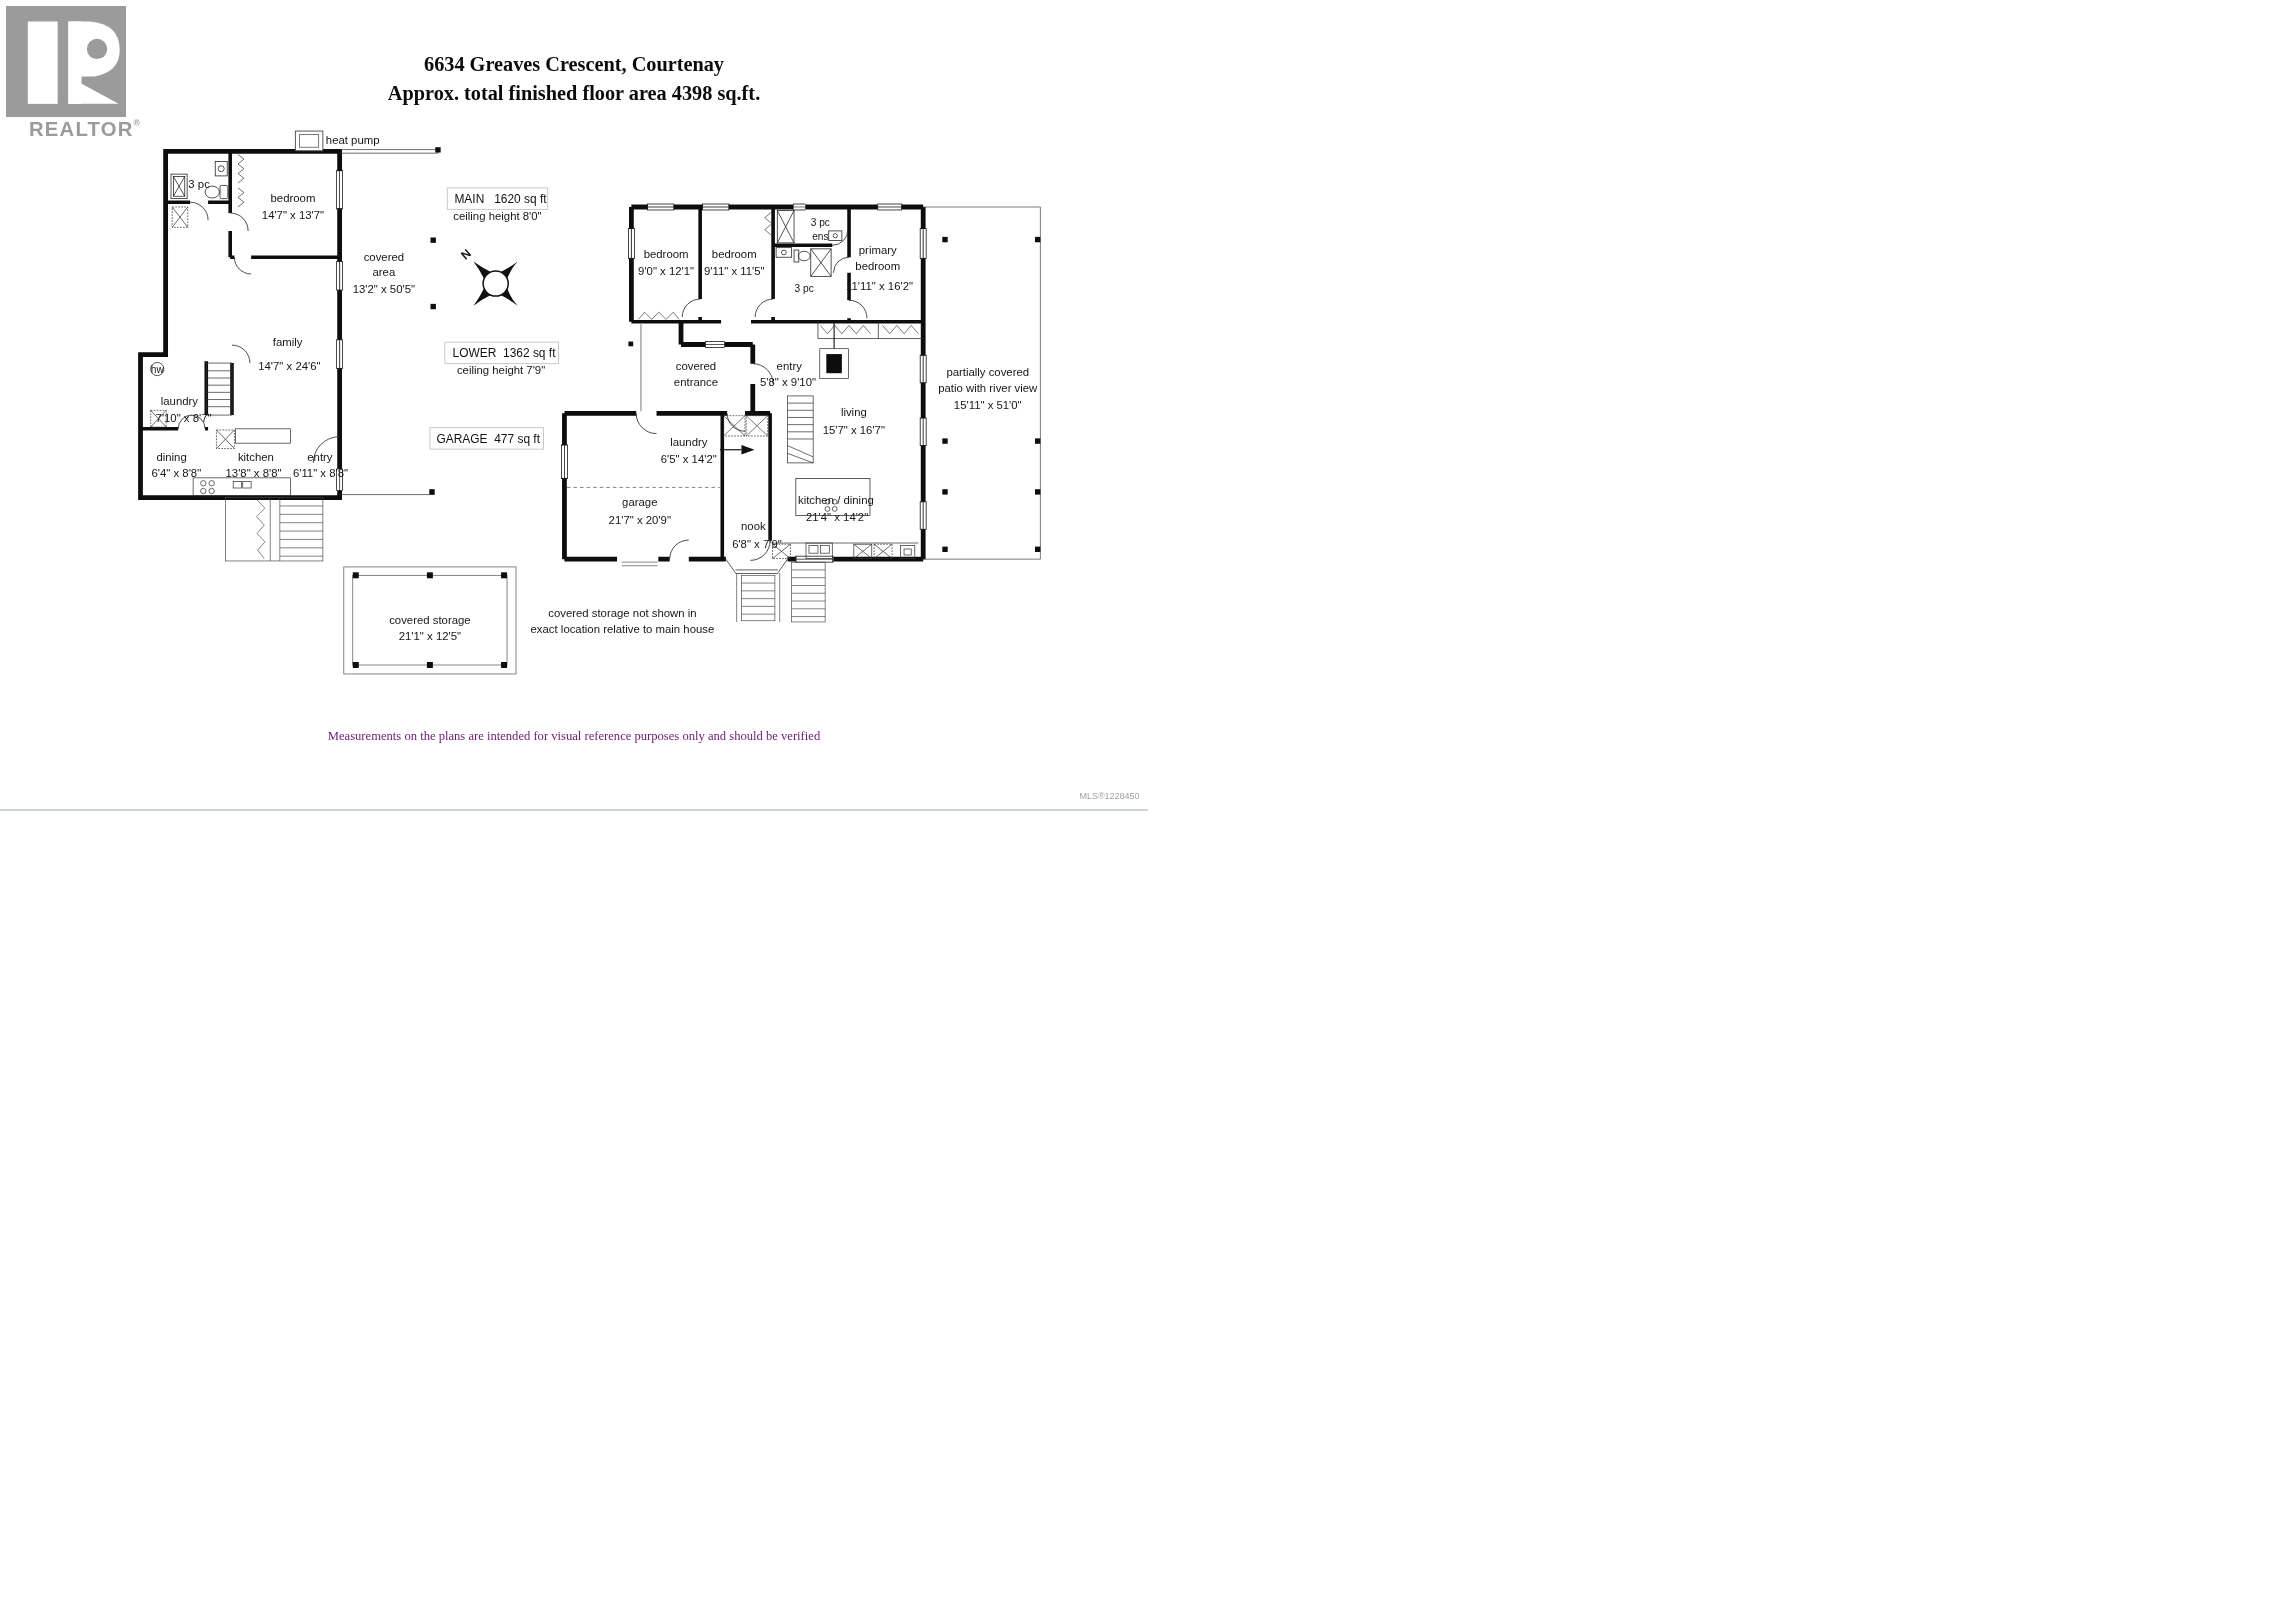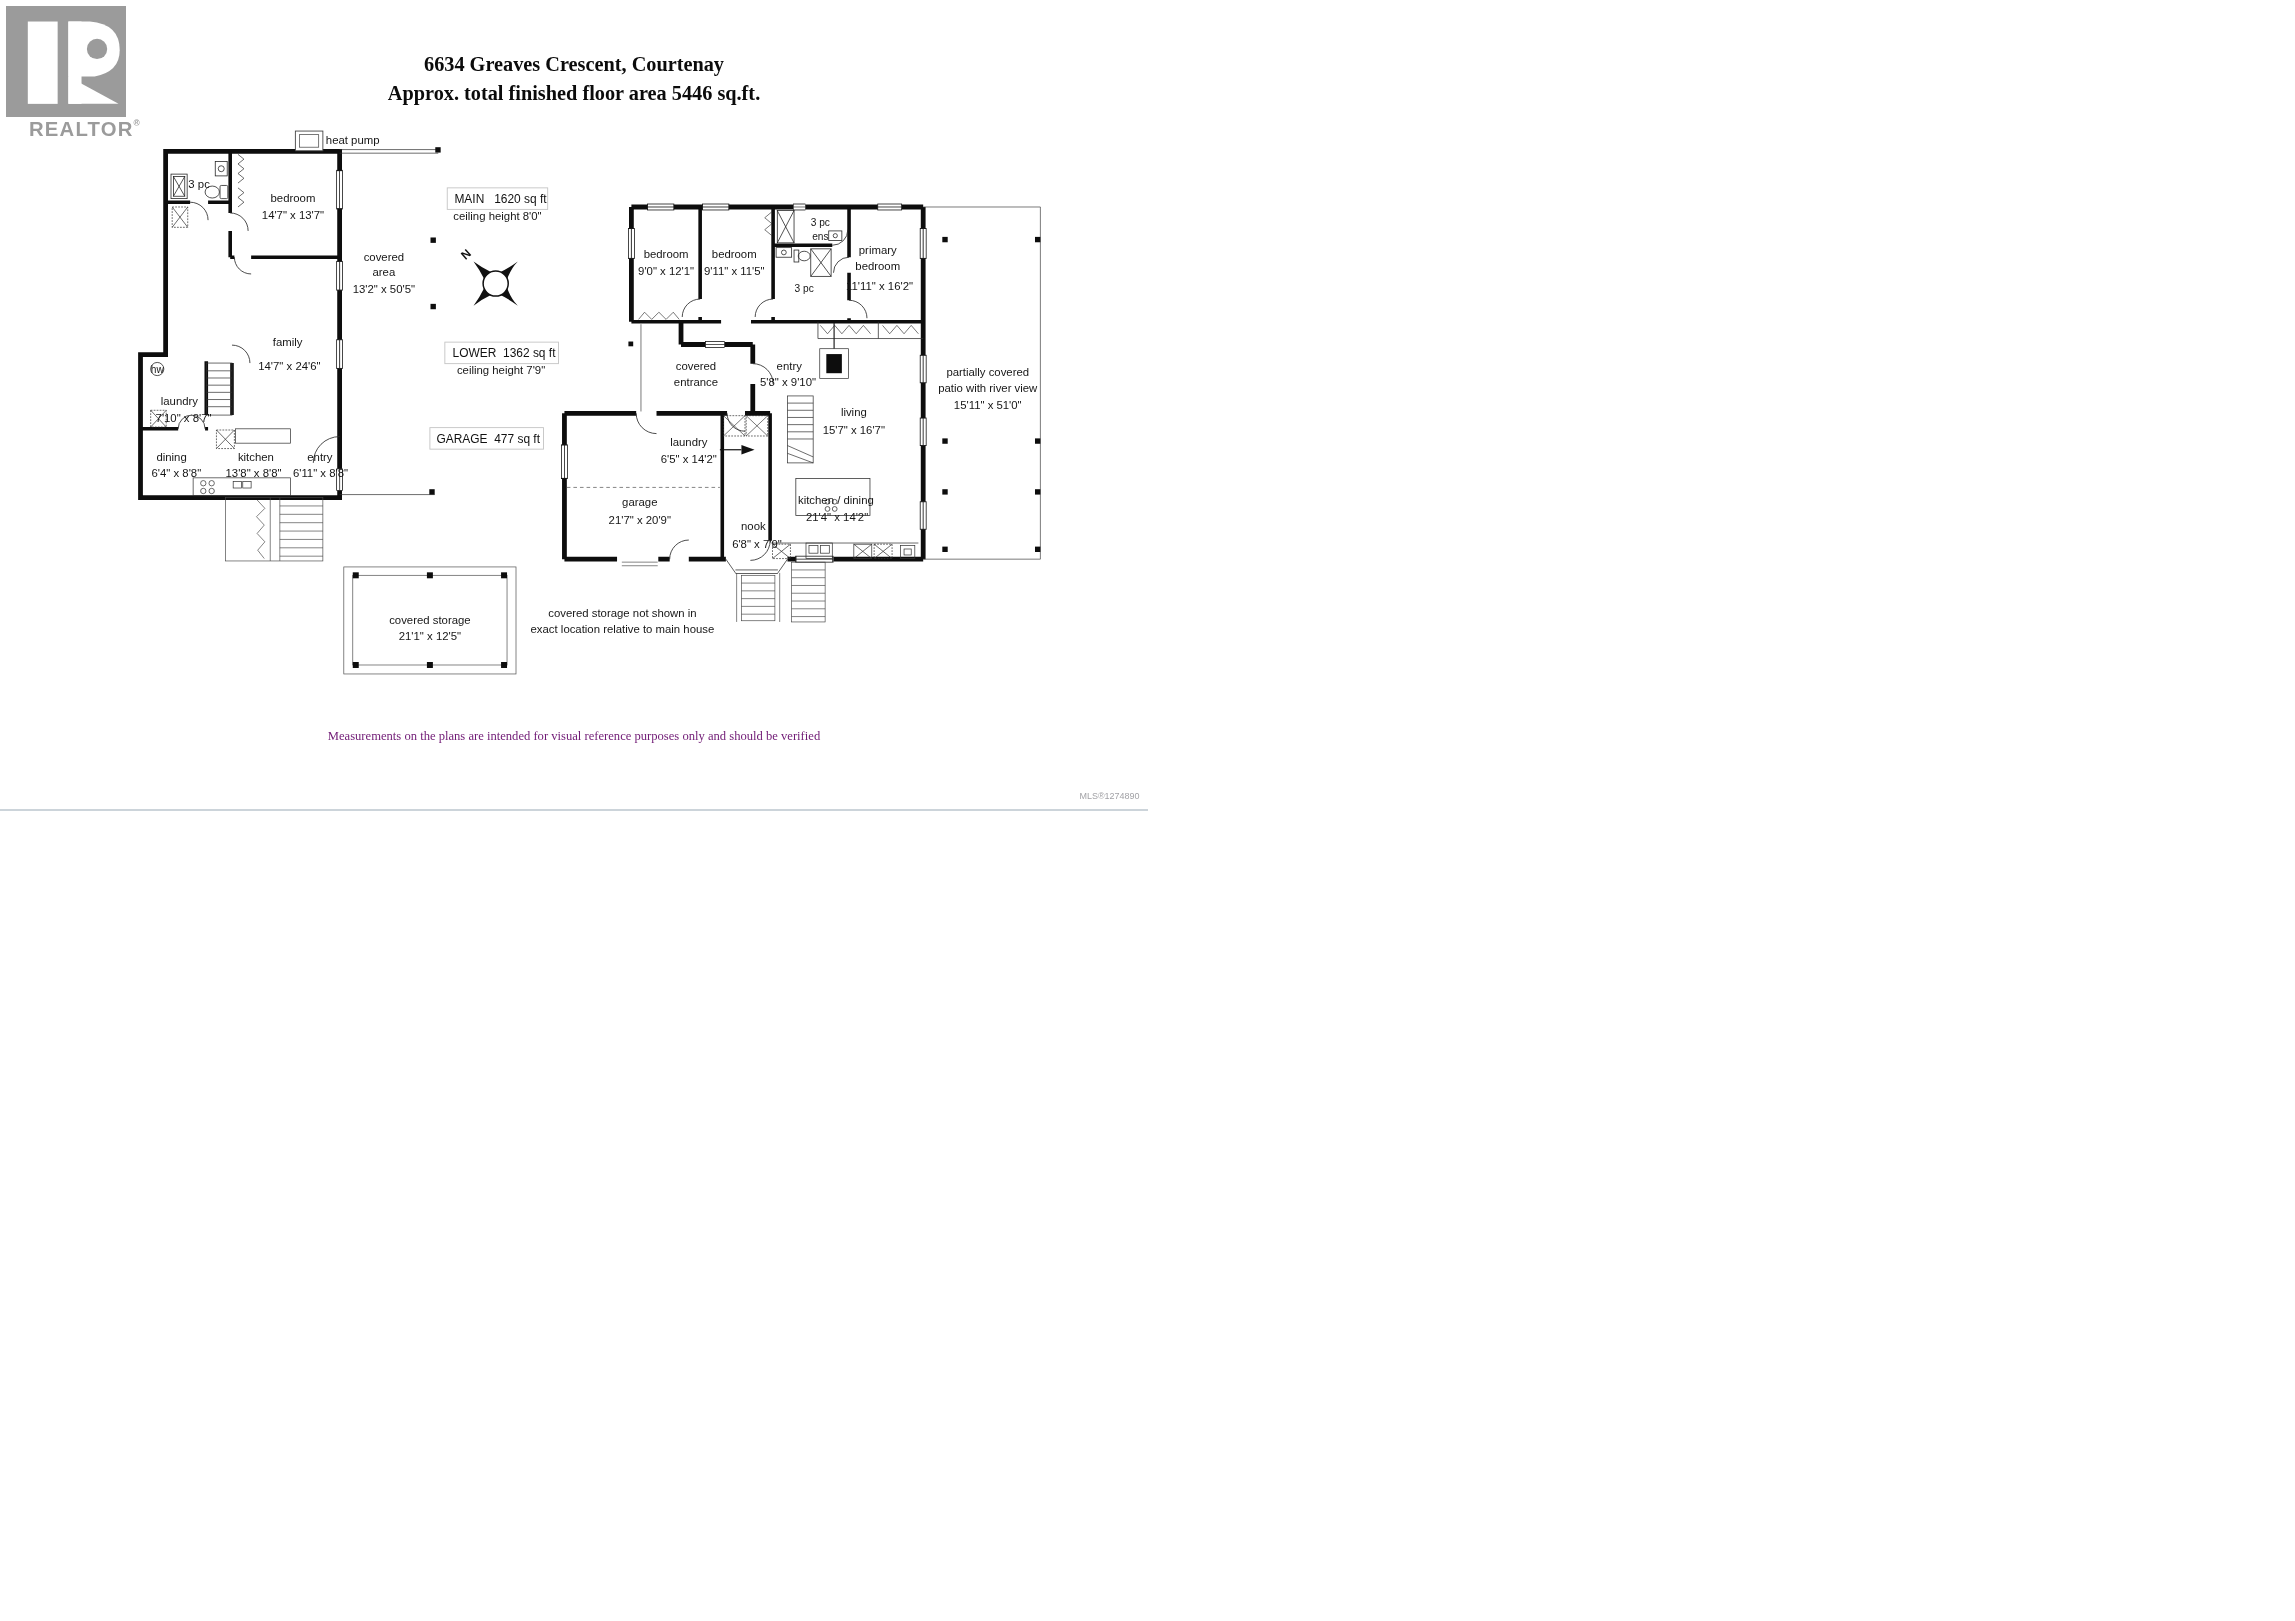--- a/index.html
+++ b/index.html
@@ -32,21 +32,21 @@
       <circle cx="152" cy="72" r="17" fill="#9b9b9b"></circle>
       <path d="M 104 118 L 188 164 L 104 164 Z" fill="#ffffff"></path>
       <rect x="104" y="26" width="22" height="138" fill="#ffffff"></rect>
     </svg>
   </div>
   <div id="logo-word"><span>REALTOR</span><span class="reg">®</span></div>
 </div>
 
 <div class="abs" id="title">
   <div>6634 Greaves Crescent, Courtenay</div>
-  <div>Approx. total finished floor area 5446 sq.ft.</div>
+  <div>Approx. total finished floor area 4398 sq.ft.</div>
 </div>
 
 <svg class="abs" style="left:0;top:0" width="1148" height="811" viewBox="0 0 1920 1356">
   <defs>
     <g id="win">
       <rect x="-20" y="-5" width="40" height="10" fill="#ffffff" stroke="#141414" stroke-width="1.3"></rect>
       <line x1="-20" y1="0" x2="20" y2="0" stroke="#141414" stroke-width="1.3"></line>
     </g>
   </defs>
 
@@ -336,15 +336,15 @@
     <rect x="714" y="1107" width="10" height="10" fill="#0d0d0d"></rect>
     <rect x="838" y="1107" width="10" height="10" fill="#0d0d0d"></rect>
     <text class="lbl" x="719" y="1043" text-anchor="middle">covered storage</text>
     <text class="lbl" x="719" y="1071" text-anchor="middle">21'1" x 12'5"</text>
     <text class="lbl" x="1041" y="1032" text-anchor="middle">covered storage not shown in</text>
     <text class="lbl" x="1041" y="1058" text-anchor="middle">exact location relative to main house</text>
   </g>
 </svg>
 
 <div class="abs" id="disclaimer">Measurements on the plans are intended for visual reference purposes only and should be verified</div>
-<div class="abs" id="mls">MLS®1274890</div>
+<div class="abs" id="mls">MLS®1228450</div>
 <div class="abs" id="page-edge-line"></div>
 
 
 </body></html>

